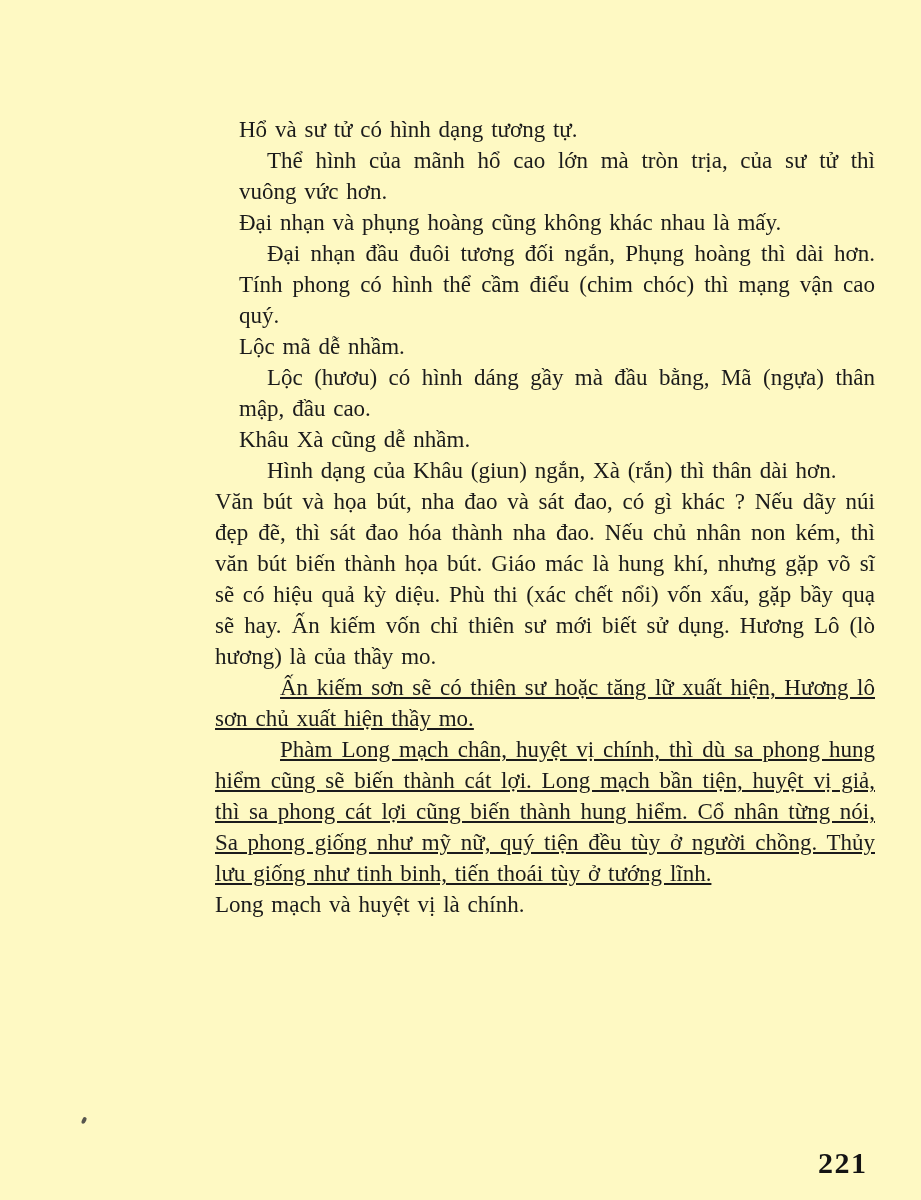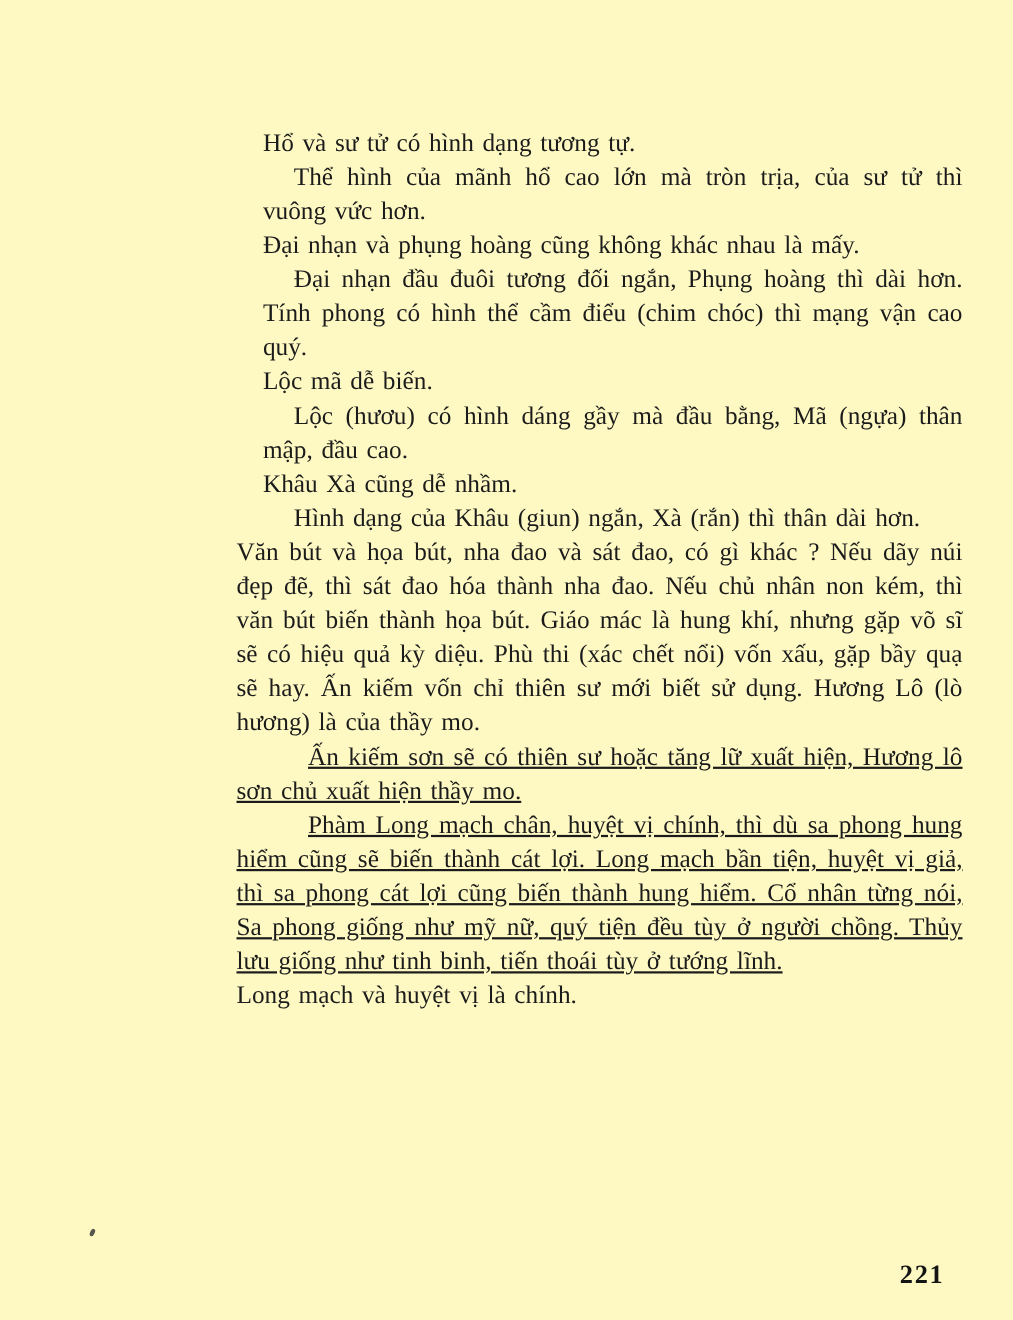--- a/index.html
+++ b/index.html
@@ -28,21 +28,21 @@
   
   .section-upper { margin-left: 24px; }
   .expl { text-indent: 28px; }
   .gap { margin-top: 12px; }
   .gap-lg { margin-top: 27px; }
   .indent-lg { text-indent: 65px; text-decoration: underline; }
   .page-number {
     position: absolute;
     left: 818px;
     top: 1146px;
-    font-size: 24px;
+    font-size: 30px;
     letter-spacing: 1.5px;
     font-weight: 600;
     color: #141414;
     text-align: center;
   }
   .ink-speck {
     position: absolute;
     left: 82px;
     top: 1117px;
     width: 4px;
@@ -58,21 +58,21 @@
 
 <div class="page">
 
   <main class="text-block">
 
     <section class="section-upper">
       <p class="statement">Hổ và sư tử có hình dạng tương tự.</p>
       <p class="expl">Thể hình của mãnh hổ cao lớn mà tròn trịa, của sư tử thì vuông vức hơn.</p>
       <p class="statement gap">Đại nhạn và phụng hoàng cũng không khác nhau là mấy.</p>
       <p class="expl">Đại nhạn đầu đuôi tương đối ngắn, Phụng hoàng thì dài hơn. Tính phong có hình thể cầm điểu (chim chóc) thì mạng vận cao quý.</p>
-      <p class="statement gap">Lộc mã dễ biến.</p>
+      <p class="statement gap">Lộc mã dễ nhầm.</p>
       <p class="expl">Lộc (hươu) có hình dáng gầy mà đầu bằng, Mã (ngựa) thân mập, đầu cao.</p>
       <p class="statement gap">Khâu Xà cũng dễ nhầm.</p>
       <p class="expl">Hình dạng của Khâu (giun) ngắn, Xà (rắn) thì thân dài hơn.</p>
     </section>
 
     <section class="section-lower">
       <p class="body gap-lg">Văn bút và họa bút, nha đao và sát đao, có gì khác ? Nếu dãy núi đẹp đẽ, thì sát đao hóa thành nha đao. Nếu chủ nhân non kém, thì văn bút biến thành họa bút. Giáo mác là hung khí, nhưng gặp võ sĩ sẽ có hiệu quả kỳ diệu. Phù thi (xác chết nổi) vốn xấu, gặp bầy quạ sẽ hay. Ấn kiếm vốn chỉ thiên sư mới biết sử dụng. Hương Lô (lò hương) là của thầy mo.</p>
       <p class="body indent-lg">Ấn kiếm sơn sẽ có thiên sư hoặc tăng lữ xuất hiện, Hương lô sơn chủ xuất hiện thầy mo.</p>
       <p class="body indent-lg">Phàm Long mạch chân, huyệt vị chính, thì dù sa phong hung hiểm cũng sẽ biến thành cát lợi. Long mạch bần tiện, huyệt vị giả, thì sa phong cát lợi cũng biến thành hung hiểm. Cổ nhân từng nói, Sa phong giống như mỹ nữ, quý tiện đều tùy ở người chồng. Thủy lưu giống như tinh binh, tiến thoái tùy ở tướng lĩnh.</p>
       <p class="body gap">Long mạch và huyệt vị là chính.</p>

